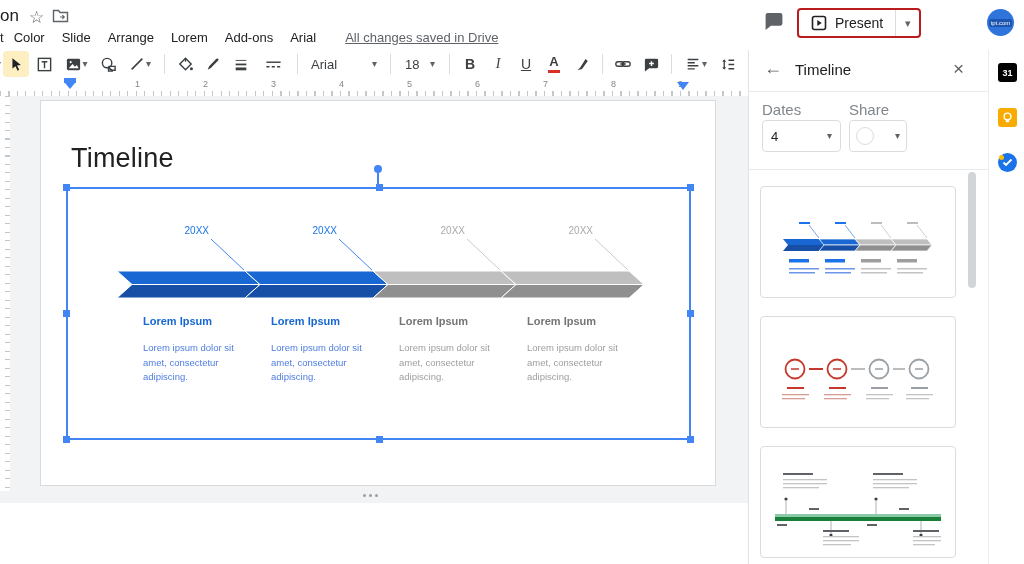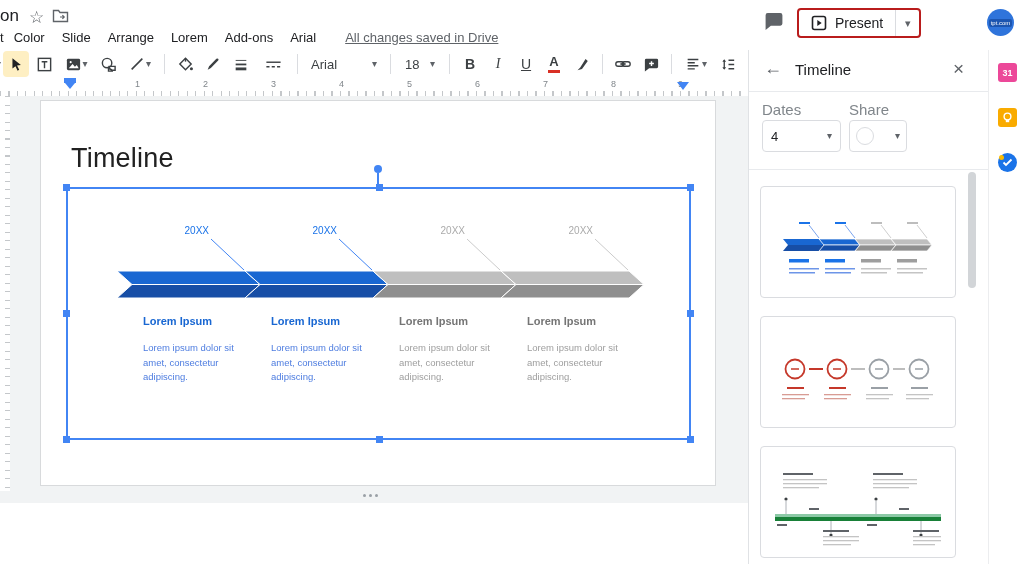--- a/index.html
+++ b/index.html
@@ -89,21 +89,21 @@
   .select { position:absolute; top:70px; height:32px; border:1px solid #DADCE0; border-radius:4px; background:#fff; display:flex; align-items:center; justify-content:space-between; padding:0 8px; }
   .select .val { font-size:13px; color:#202124; }
   .swatch { width:18px; height:18px; border-radius:50%; background:#fff; border:1px solid #DADCE0; }
   .ctl-divider { position:absolute; left:0; top:119px; width:100%; border-bottom:1px solid #E8EAED; }
   .thumb-card { position:absolute; left:11px; width:196px; height:112px; background:#fff; border:1px solid #DADCE0; border-radius:4px; overflow:hidden; }
   .panel-scrollbar { position:absolute; left:219px; top:122px; width:8px; height:116px; border-radius:4px; background:#D2D5D8; }
 
   
   .rail { position:absolute; left:988px; top:50px; width:36px; height:514px; background:#fff; border-left:1px solid #ECEDEF; }
   .rail-icon { position:absolute; left:9px; width:19px; height:19px; }
-  .cal-icon { background:#ec4899; border-radius:3px; color:#fff; font-size:9px; font-weight:bold; display:flex; align-items:center; justify-content:center; }
+  .cal-icon { background:#000000; border-radius:3px; color:#fff; font-size:9px; font-weight:bold; display:flex; align-items:center; justify-content:center; }
   .keep-icon { background:#F9AB00; border-radius:3px; display:flex; align-items:center; justify-content:center; }
   .tasks-icon { background:#1A73E8; border-radius:50%; display:flex; align-items:center; justify-content:center; position:relative; }
   .tasks-icon em { position:absolute; left:1px; top:2px; width:5px; height:5px; border-radius:50%; background:#FBBC04; }
 </style>
 </head>
 <body>
 
 <div id="app">
 
   <div class="abs" style="left:0;top:6px;">

